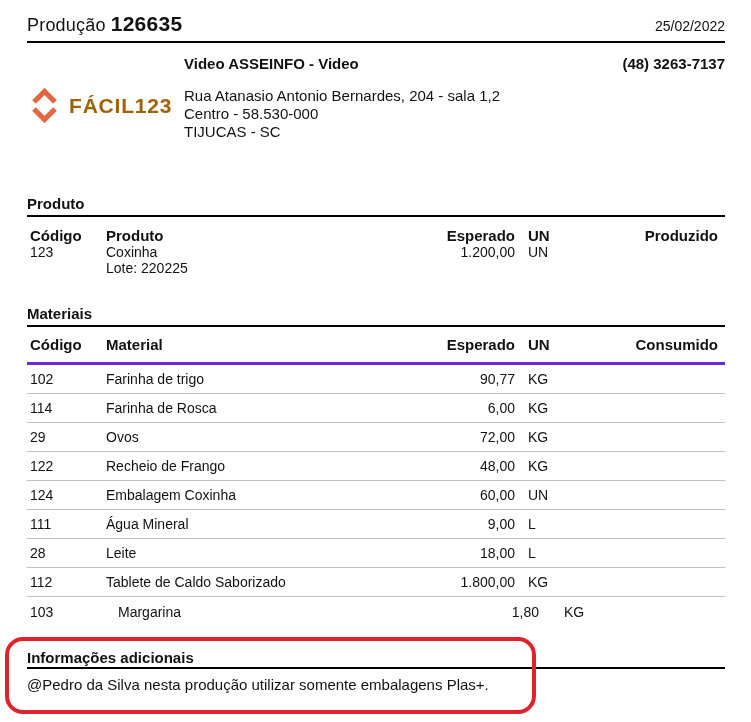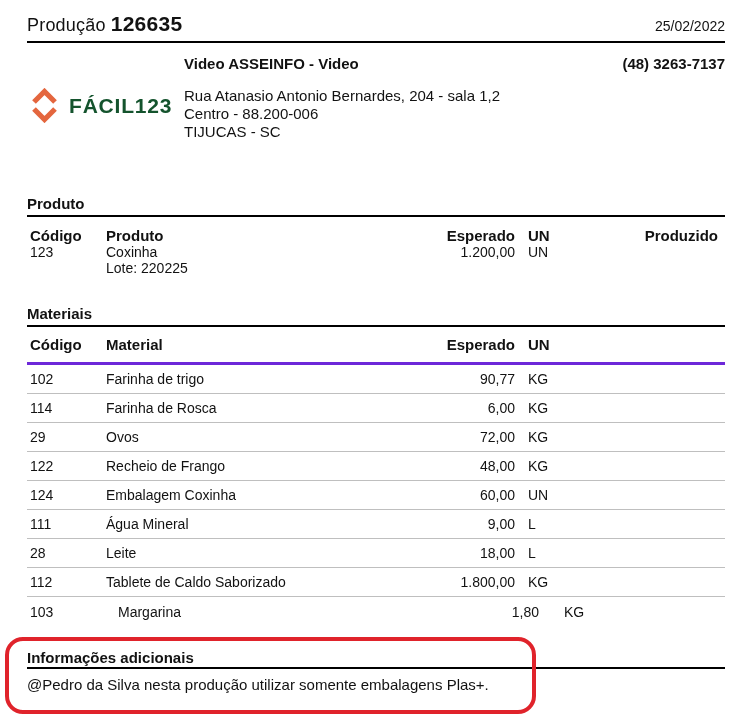--- a/index.html
+++ b/index.html
@@ -90,27 +90,27 @@
   </div>
   <div class="rule rule-header"></div>
 
   <div class="logo">
     <span style="display:flex">
       <svg width="35" height="35" viewBox="0 0 35 35">
         <path d="M7 14 L17.5 3.5 L28 14" fill="none" stroke="#E4663E" stroke-width="5.2" stroke-linejoin="miter"></path>
         <path d="M7 21 L17.5 31.5 L28 21" fill="none" stroke="#E4663E" stroke-width="5.2" stroke-linejoin="miter"></path>
       </svg>
     </span>
-    <span class="logo-text" style="color:#14532d">FÁCIL123</span>
+    <span class="logo-text" style="color:#a16207">FÁCIL123</span>
   </div>
   <div class="company-name">Video ASSEINFO - Video</div>
   <div class="phone">(48) 3263-7137</div>
   <div class="address">
     <div>Rua Atanasio Antonio Bernardes, 204 - sala 1,2</div>
-    <div>Centro - 88.200-006</div>
+    <div>Centro - 58.530-000</div>
     <div>TIJUCAS - SC</div>
   </div>
 
   <div class="sec-heading produto-heading">Produto</div>
   <div class="rule rule-produto"></div>
   <div class="trow thead produto-head-row">
     <span class="c-code">Código</span>
     <span class="c-name">Produto</span>
     <span class="c-exp">Esperado</span>
     <span class="c-un">UN</span>
@@ -125,20 +125,21 @@
   </div>
   <div class="produto-lote">Lote: 220225</div>
 
   <div class="sec-heading materiais-heading">Materiais</div>
   <div class="rule rule-materiais"></div>
   <div class="trow thead materiais-head-row">
     <span class="c-code">Código</span>
     <span class="c-name">Material</span>
     <span class="c-exp">Esperado</span>
     <span class="c-un">UN</span>
+    <span class="c-last">Consumido</span>
   </div>
 
   <div class="materials-body">
     <div class="mrow">
       <span class="c-code">102</span>
       <span class="c-name">Farinha de trigo</span>
       <span class="c-exp">90,77</span>
       <span class="c-un">KG</span>
       <span class="c-last"></span>
     </div>

